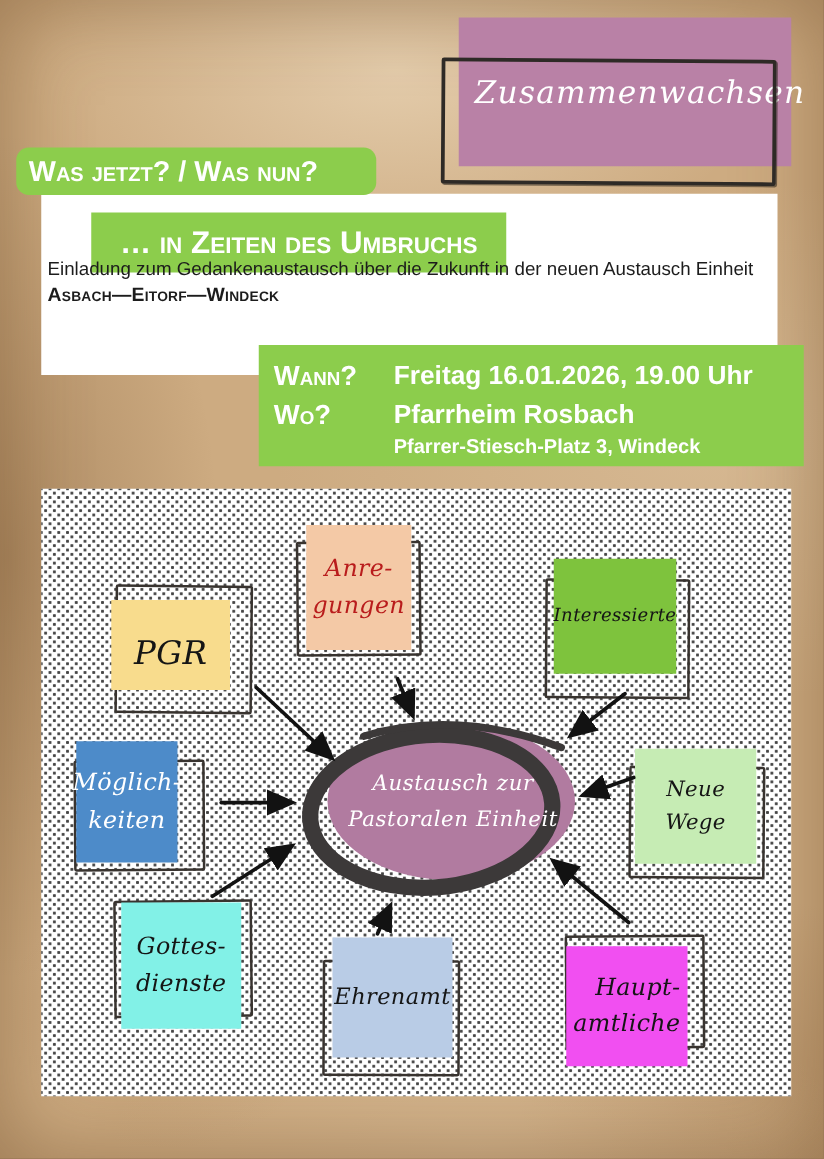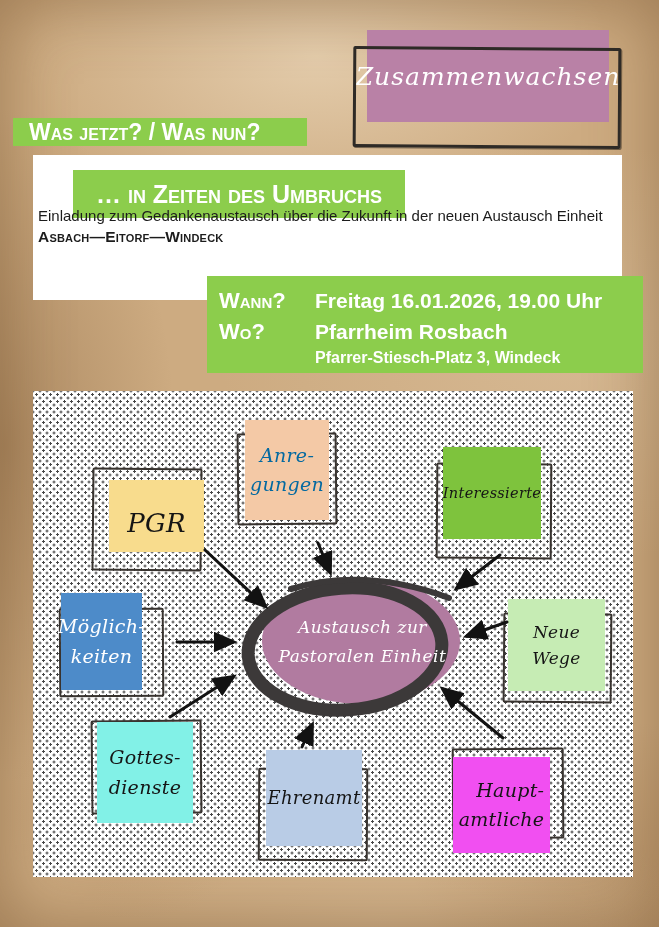--- a/index.html
+++ b/index.html
@@ -18,27 +18,27 @@
       radial-gradient(ellipse 300px 220px at 92% 93%, rgba(139,99,59,.25), transparent 65%),
       radial-gradient(ellipse 200px 160px at 20% 88%, rgba(150,110,68,.18), transparent 65%);
     box-shadow: inset 0 0 70px rgba(95,60,24,.45);
   }
 
   
   .hand{font-family:"DejaVu Serif",cursive;font-style:italic;}
   .smallcaps{font-variant:small-caps;}
 
   
-  .badge-fill{position:absolute;left:367px;top:30px;width:242px;height:92px;display:flex;align-items:center;justify-content:center;}
+  .badge-fill{position:absolute;left:367px;top:14px;width:242px;height:119px;display:flex;align-items:center;justify-content:center;padding-left:24px;}
   .badge-fill .hand{font-size:25px;letter-spacing:1px;}
   .badge-frame{position:absolute;left:353px;top:47px;width:262px;height:95px;border:3px solid #2e2a26;border-radius:2px;transform:rotate(.4deg);box-shadow:1px 1px 0 rgba(40,32,24,.55);}
 
   
   .bar{position:absolute;display:flex;align-items:center;color:#fff;font-weight:bold;}
-  .bar1{left:13px;top:118px;width:278px;height:28px;padding-left:16px;font-size:23px;}
+  .bar1{left:13px;top:118px;width:278px;height:38px;padding-left:10px;font-size:23px;border-radius:10px;}
   .bar2{left:73px;top:170px;width:332px;height:48px;justify-content:center;font-size:25px;}
 
   
   .whitebox{position:absolute;left:33px;top:155px;width:589px;height:145px;background:#fff;}
   .invite{position:absolute;left:38px;top:205px;width:575px;color:#1c1c1c;}
   .invite-line{font-size:15px;line-height:21px;}
   .invite-region{font-size:15.5px;line-height:22px;font-weight:bold;letter-spacing:.2px;}
 
   
   .eventbox{position:absolute;left:207px;top:276px;width:436px;height:97px;color:#fff;padding:9px 0 0 12px;box-sizing:border-box;}
@@ -56,21 +56,21 @@
       radial-gradient(#474747 1.05px, transparent 1.35px);
     background-size:7px 7px;
     background-position:0 0, 3.5px 3.5px;
   }
 
   .note-fill{position:absolute;display:flex;flex-direction:column;align-items:center;justify-content:center;}
   .note-frame{position:absolute;border:2px solid #38332f;border-radius:2px;pointer-events:none;}
   .note-label{display:flex;flex-direction:column;align-items:center;justify-content:center;text-align:center;color:#151515;font-size:19px;line-height:1.55;letter-spacing:.3px;}
   .note-label .line:empty{display:none;}
 
-  #note-pgr-fill{left:76px;top:89px;width:95px;height:72px;}
+  #note-pgr-fill{left:56px;top:89px;width:95px;height:72px;}
   #note-pgr-frame{left:59px;top:77px;width:106px;height:99px;transform:rotate(.6deg);}
   #note-pgr-fill .note-label{font-size:26px;padding-top:14px;}
 
   #note-anr-fill{left:212px;top:29px;width:84px;height:100px;}
   #note-anr-frame{left:204px;top:42px;width:96px;height:88px;transform:rotate(-.5deg);}
 
   #note-int-fill{left:410px;top:56px;width:98px;height:92px;}
   #note-int-frame{left:403px;top:72px;width:112px;height:92px;transform:rotate(.4deg);}
   #note-int-fill .note-label{font-size:14.5px;}
 
@@ -139,21 +139,21 @@
     <div class="note-frame" id="note-pgr-frame"></div>
     <div class="note-fill" id="note-pgr-fill" style="background-color: rgb(248, 220, 141);">
       <div class="note-label hand" style="color: rgb(21, 21, 21);">
         <span class="line">PGR</span>
 
       </div>
     </div>
 
     <div class="note-frame" id="note-anr-frame"></div>
     <div class="note-fill" id="note-anr-fill" style="background-color: rgb(244, 201, 166);">
-      <div class="note-label hand" style="color: #0369a1;">
+      <div class="note-label hand" style="color: #b91c1c;">
         <span class="line">Anre-</span>
         <span class="line">gungen</span>
       </div>
     </div>
 
     <div class="note-frame" id="note-int-frame"></div>
     <div class="note-fill" id="note-int-fill" style="background-color: rgb(126, 195, 61);">
       <div class="note-label hand" style="color: rgb(21, 21, 21);">
         <span class="line">Interessierte</span>
 

